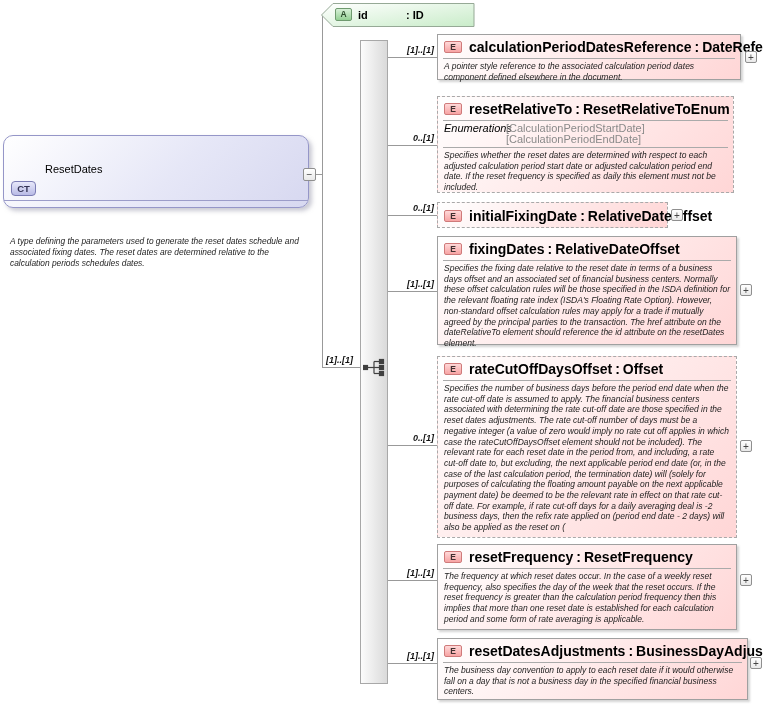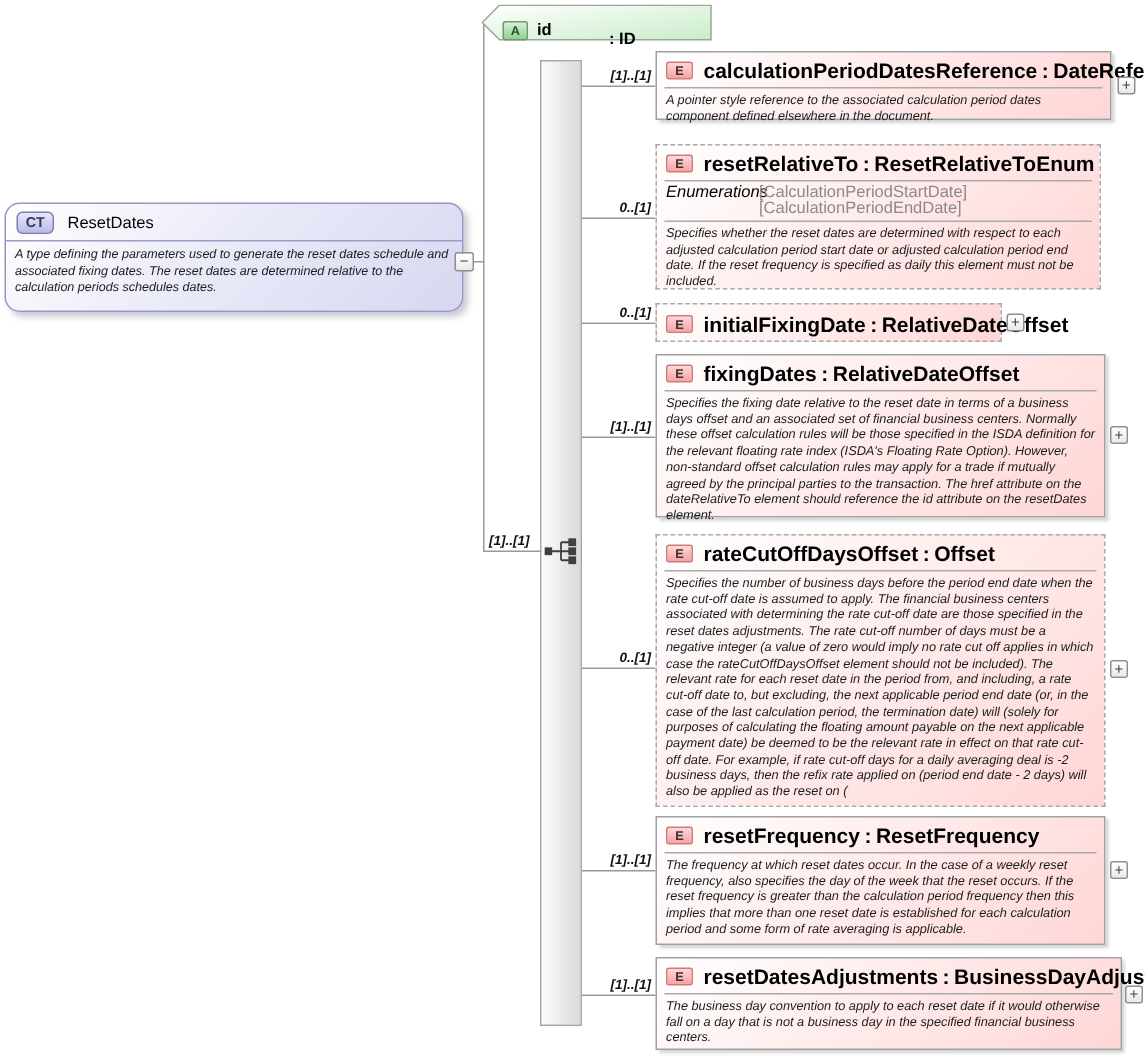--- a/index.html
+++ b/index.html
@@ -30,33 +30,33 @@
   .enumlabel { font-style:italic; color:#000; }
   .enumvals { color:#8a8a8a; }
 
   
   .ctbox { position:absolute; left:3px; top:135px; width:306px; height:73px; border:1px solid #9596c8;
            border-radius:10px; background:linear-gradient(135deg,#ffffff 0%,#e6e7f7 55%,#d7d8f0 100%);
            box-shadow:3px 3px 4px rgba(150,150,170,.5); }
   .ctbox .trow { display:flex; align-items:center; gap:9px; padding:5px 7px 3px 7px; }
   .badge-ct { width:25px; height:15px; border:1px solid #7b7cb4; border-radius:4px;
               background:linear-gradient(180deg,#e7e8fa,#b9bbe6); color:#333355; font-size:9.5px; font-weight:bold;
-              text-align:center; line-height:13px; }
+              text-align:center; line-height:13px;margin-top:40px; }
   .cttitle { font-size:11px; font-weight:normal; color:#000; }
   .ctbox .sepline { margin:1px 0 0 0; border-top:1px solid #9b9cc9; }
-  .ctbox .anno { font-size:8.4px; line-height:10.8px; padding:3px 6px; }
+  .ctbox .anno { font-size:8.4px; line-height:10.8px; padding:3px 6px;margin-top:32px; }
 
   
   .attrtext { position:absolute; left:321px; top:3px; width:154px; height:25px; }
   .attrtext .inner { position:absolute; left:14px; top:5px; display:flex; align-items:center; }
   .badge-a { width:17px; height:13px; border:1px solid #6f9a6f; border-radius:2px;
              background:linear-gradient(180deg,#d7f0d7,#94d094); color:#2d4d2d; font-size:8.5px; font-weight:bold;
              text-align:center; line-height:11px; }
   .attrname { font-size:11px; font-weight:bold; color:#000; margin-left:6px; width:48px; }
-  .attrtype { font-size:11px; font-weight:bold; color:#000;margin-top:12px; }
+  .attrtype { font-size:11px; font-weight:bold; color:#000; }
 
   
   .bar { position:absolute; left:360px; top:40px; width:28px; height:644px;
          background:linear-gradient(to right,#fcfcfc,#dadada); border:1px solid #a8a8a8; }
 
   .toggle { position:absolute; width:13px; height:13px; border:1px solid #8f8f8f; border-radius:2px;
             background:linear-gradient(180deg,#ffffff,#e9e9e9); color:#444; font-size:10px; line-height:11px;
             text-align:center; cursor:pointer; }
 </style>
 </head>

